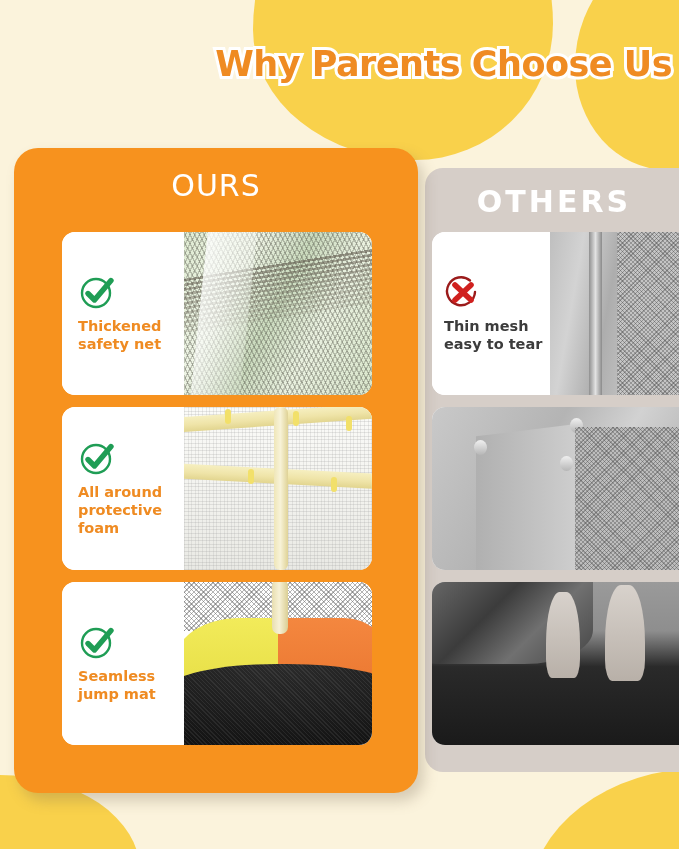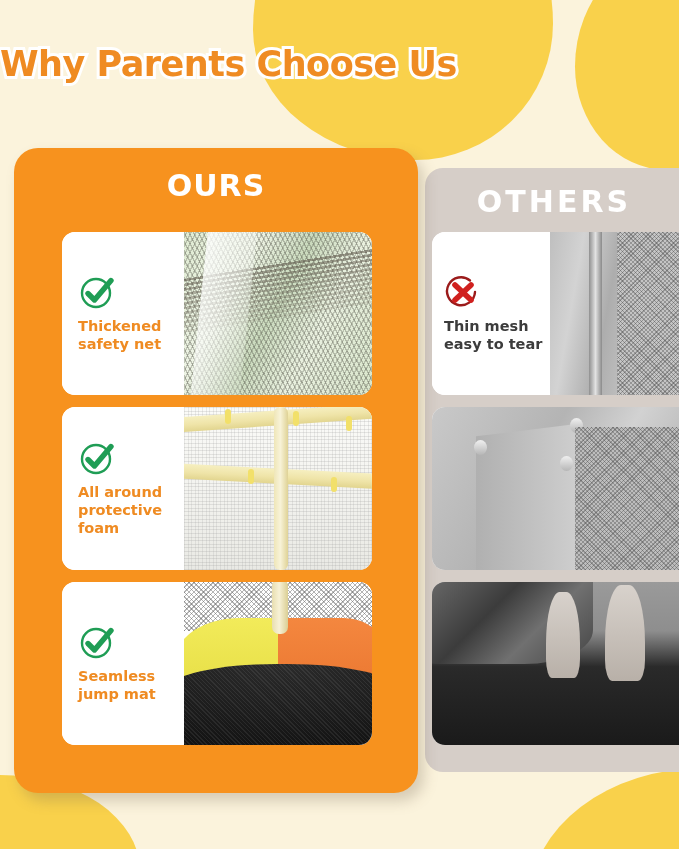--- a/index.html
+++ b/index.html
@@ -24,21 +24,21 @@
   .blob-bottom-left{
     left:-120px;top:775px;width:260px;height:200px;
     border-radius:46% 54% 50% 50% / 55% 48% 52% 45%;
   }
   .blob-bottom-right{
     left:530px;top:768px;width:300px;height:220px;
     border-radius:58% 42% 40% 60% / 60% 50% 50% 40%;
   }
 
   
-  .title-wrap{position:absolute;left:0;top:44px;width:628px;text-align:left;z-index:3;}
+  .title-wrap{position:absolute;left:0;top:44px;width:628px;text-align:right;z-index:3;padding-left:44px;}
   .title{
     display:inline-block;
     font-size:35px;font-weight:bold;
     font-family:"DejaVu Sans", sans-serif;
     color:#EF8B22;
     letter-spacing:-0.5px;
     -webkit-text-stroke:6px #FFFFFF;
     paint-order:stroke fill;
   }
 
@@ -51,21 +51,21 @@
   }
   .panel-ours{
     position:absolute;left:14px;top:148px;width:404px;height:645px;
     background:#F7921E;
     border-radius:24px;
     box-shadow:6px 8px 14px rgba(120,100,80,0.28);
     z-index:2;
   }
 
   .panel-heading{
-    text-align:center;color:#FFFFFF;font-weight:bold;
+    text-align:center;color:#FFFFFF;font-weight:normal;
     font-family:"DejaVu Sans", sans-serif;
   }
   .heading-ours{font-size:30px;letter-spacing:1px;padding-top:20px;}
   .heading-others{
     position:absolute;left:425px;top:184px;width:258px;
     font-size:30px;letter-spacing:3px;z-index:2;
     text-align:center;color:#FFFFFF;font-weight:bold;
     font-family:"DejaVu Sans", sans-serif;
   }
 

